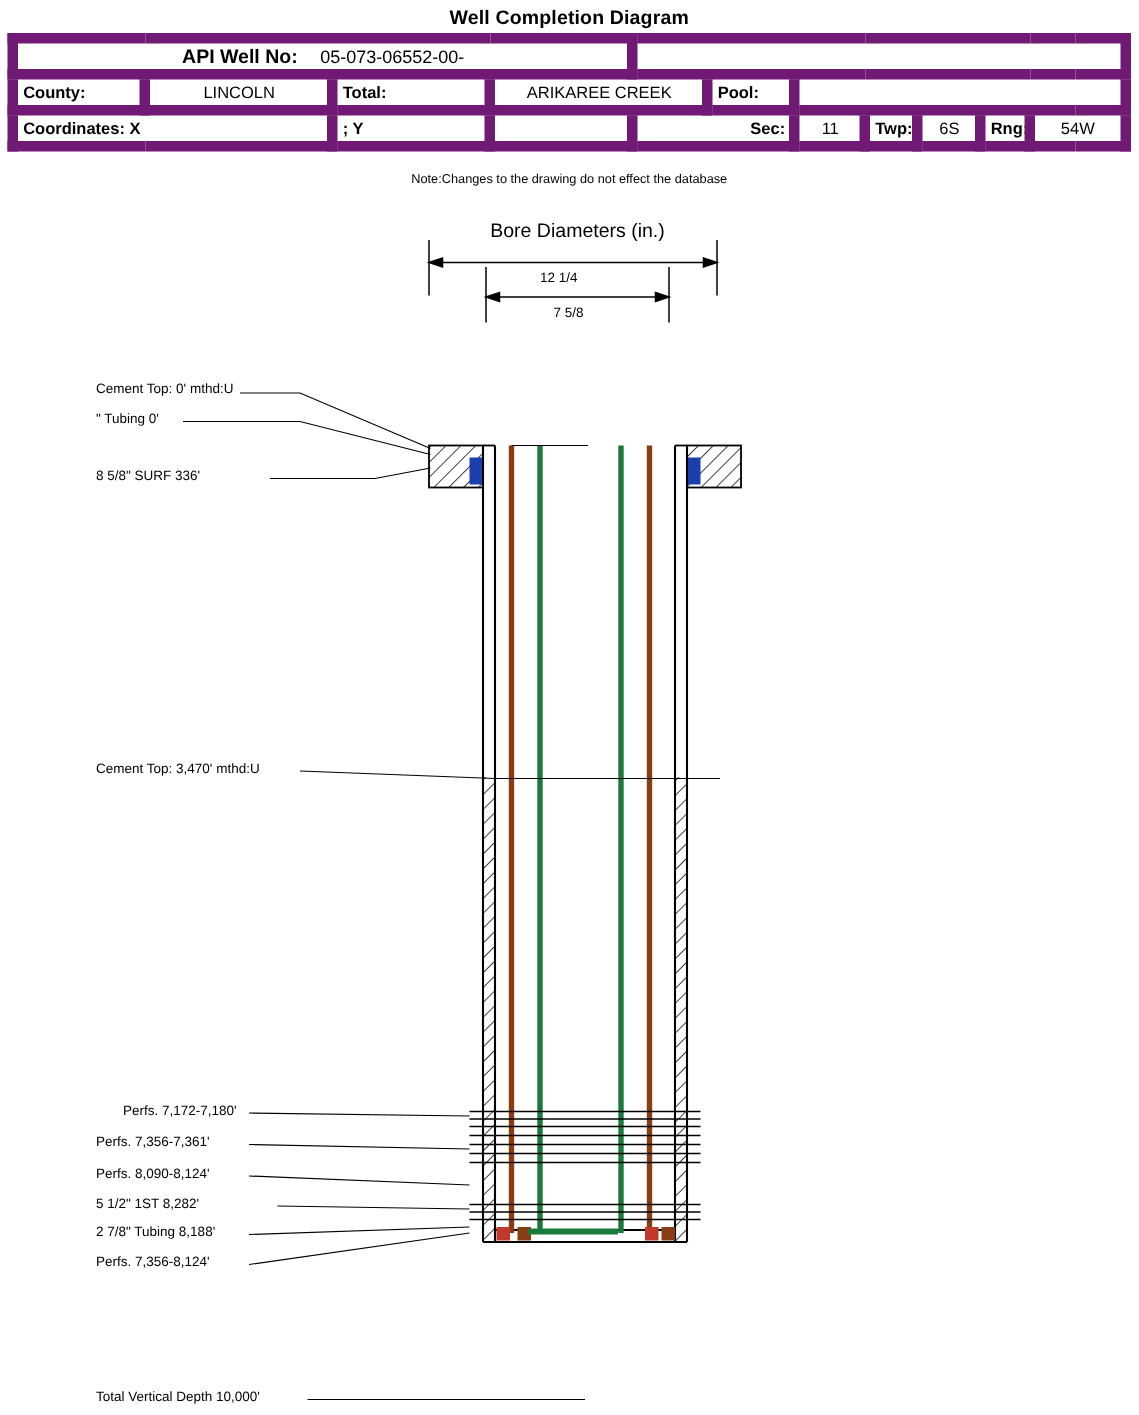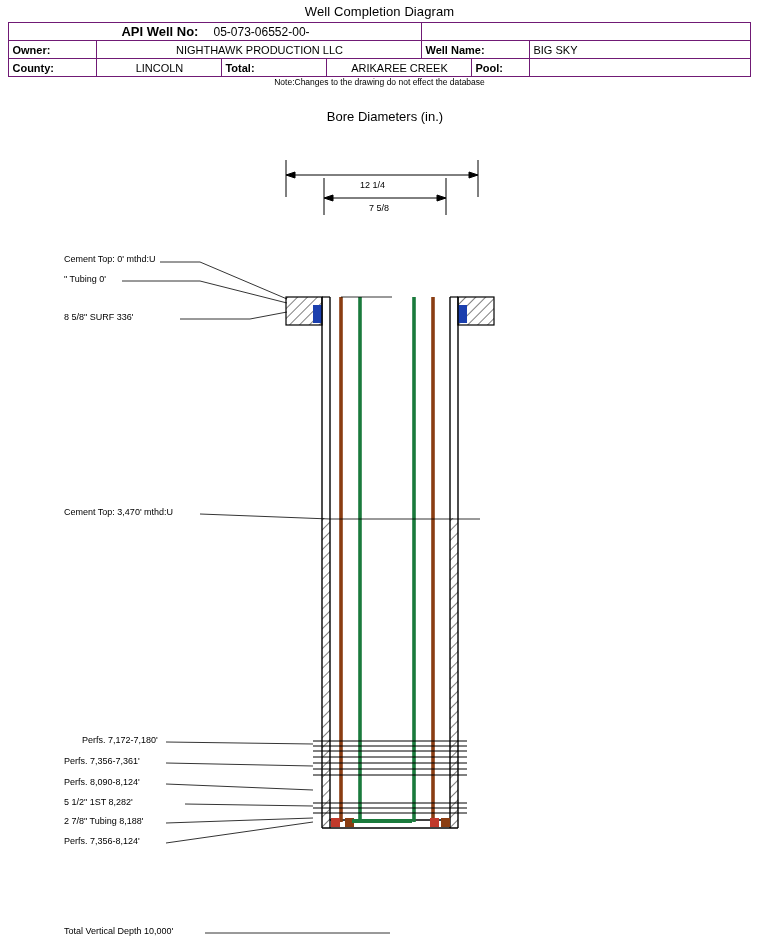--- a/index.html
+++ b/index.html
@@ -7,47 +7,47 @@
     width:759px;height:943px;
     background:#ffffff;
     font-family:"Liberation Sans", sans-serif;
     color:#000000;
     position:relative;
     overflow:hidden;
   }
   .title{
     text-align:center;
     font-size:13px;
-    font-weight:normal;
+    font-weight:bold;
     padding-top:4px;
     padding-bottom:3px;
     letter-spacing:0.1px;
   }
   table.hdr{
     border-collapse:collapse;
     width:741px;
     margin:0 auto;
     table-layout:fixed;
   }
   table.hdr td{
-    border:1px solid #701a75;
+    border:7px solid #701a75;
     font-size:11px;
     height:17px;
     padding:0 3px;
     vertical-align:middle;
     white-space:nowrap;
     overflow:hidden;
   }
   .lbl{font-weight:bold;font-size:12px;}
   .lbl-lg{font-weight:bold;font-size:13px;}
   .ctr{text-align:center;}
   .note{
     text-align:center;
     font-size:8.5px;
-    margin-top:0;
+    margin-top:13px;
   }
   .bore-title{
     text-align:center;
     font-size:13px;
     margin-top:22px;
     padding-left:11px;
   }
   .canvas{
     position:absolute;
     left:0;top:0;
@@ -88,32 +88,37 @@
   </colgroup>
   <tbody>
       <tr>
     <td colspan="4" class="ctr">
       <span class="lbl-lg">API Well No:</span>
       <span style="font-size:12px;margin-left:12px;">05-073-06552-00-</span>
     </td>
     <td colspan="8">&nbsp;</td>
   </tr>
   <tr>
-    <td class="lbl">Owner:</td>
-    <td colspan="3" class="ctr">NIGHTHAWK PRODUCTION LLC</td>
-    <td colspan="2" class="lbl">Well Name:</td>
-    <td colspan="6">BIG SKY</td>
-  </tr>
-  <tr>
     <td class="lbl">County:</td>
     <td class="ctr">LINCOLN</td>
     <td class="lbl">Total:</td>
     <td colspan="2" class="ctr">ARIKAREE CREEK</td>
     <td class="lbl">Pool:</td>
     <td colspan="6"></td>
+  </tr>
+  <tr>
+    <td colspan="2" class="lbl">Coordinates: X</td>
+    <td class="lbl">; Y</td>
+    <td></td>
+    <td colspan="2" class="lbl" style="text-align:right">Sec:</td>
+    <td class="ctr">11</td>
+    <td class="lbl" style="text-align:right">Twp:</td>
+    <td class="ctr">6S</td>
+    <td class="lbl" style="text-align:right">Rng:</td>
+    <td colspan="2" class="ctr">54W</td>
   </tr>
 </tbody>
   </table>
 
 <div class="note">Note:Changes to the drawing do not effect the database</div>
 
 <div class="bore-title">Bore Diameters (in.)</div>
 
 <svg class="canvas" viewBox="0 0 759 943">
   <defs>

